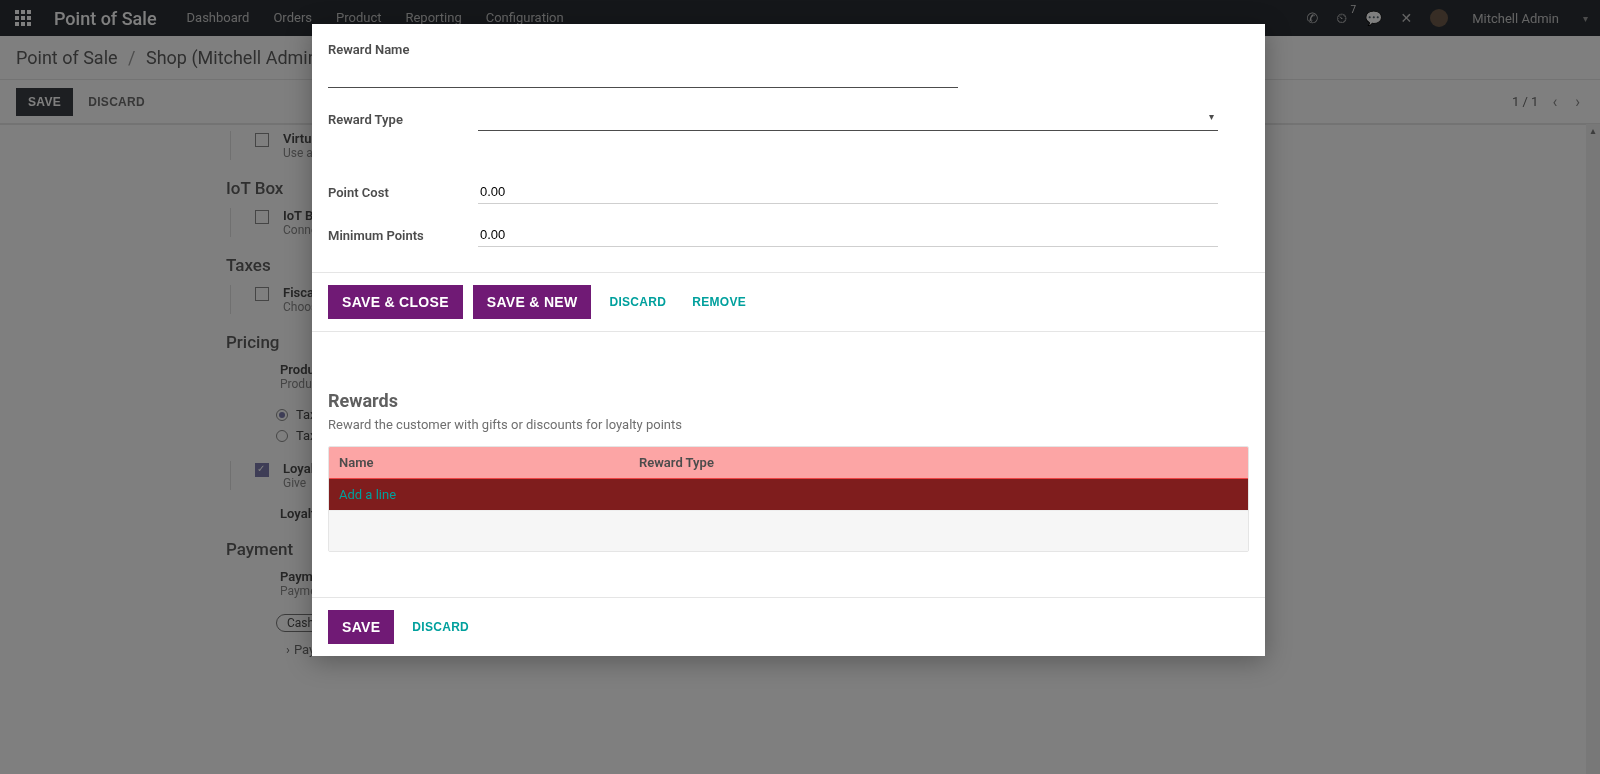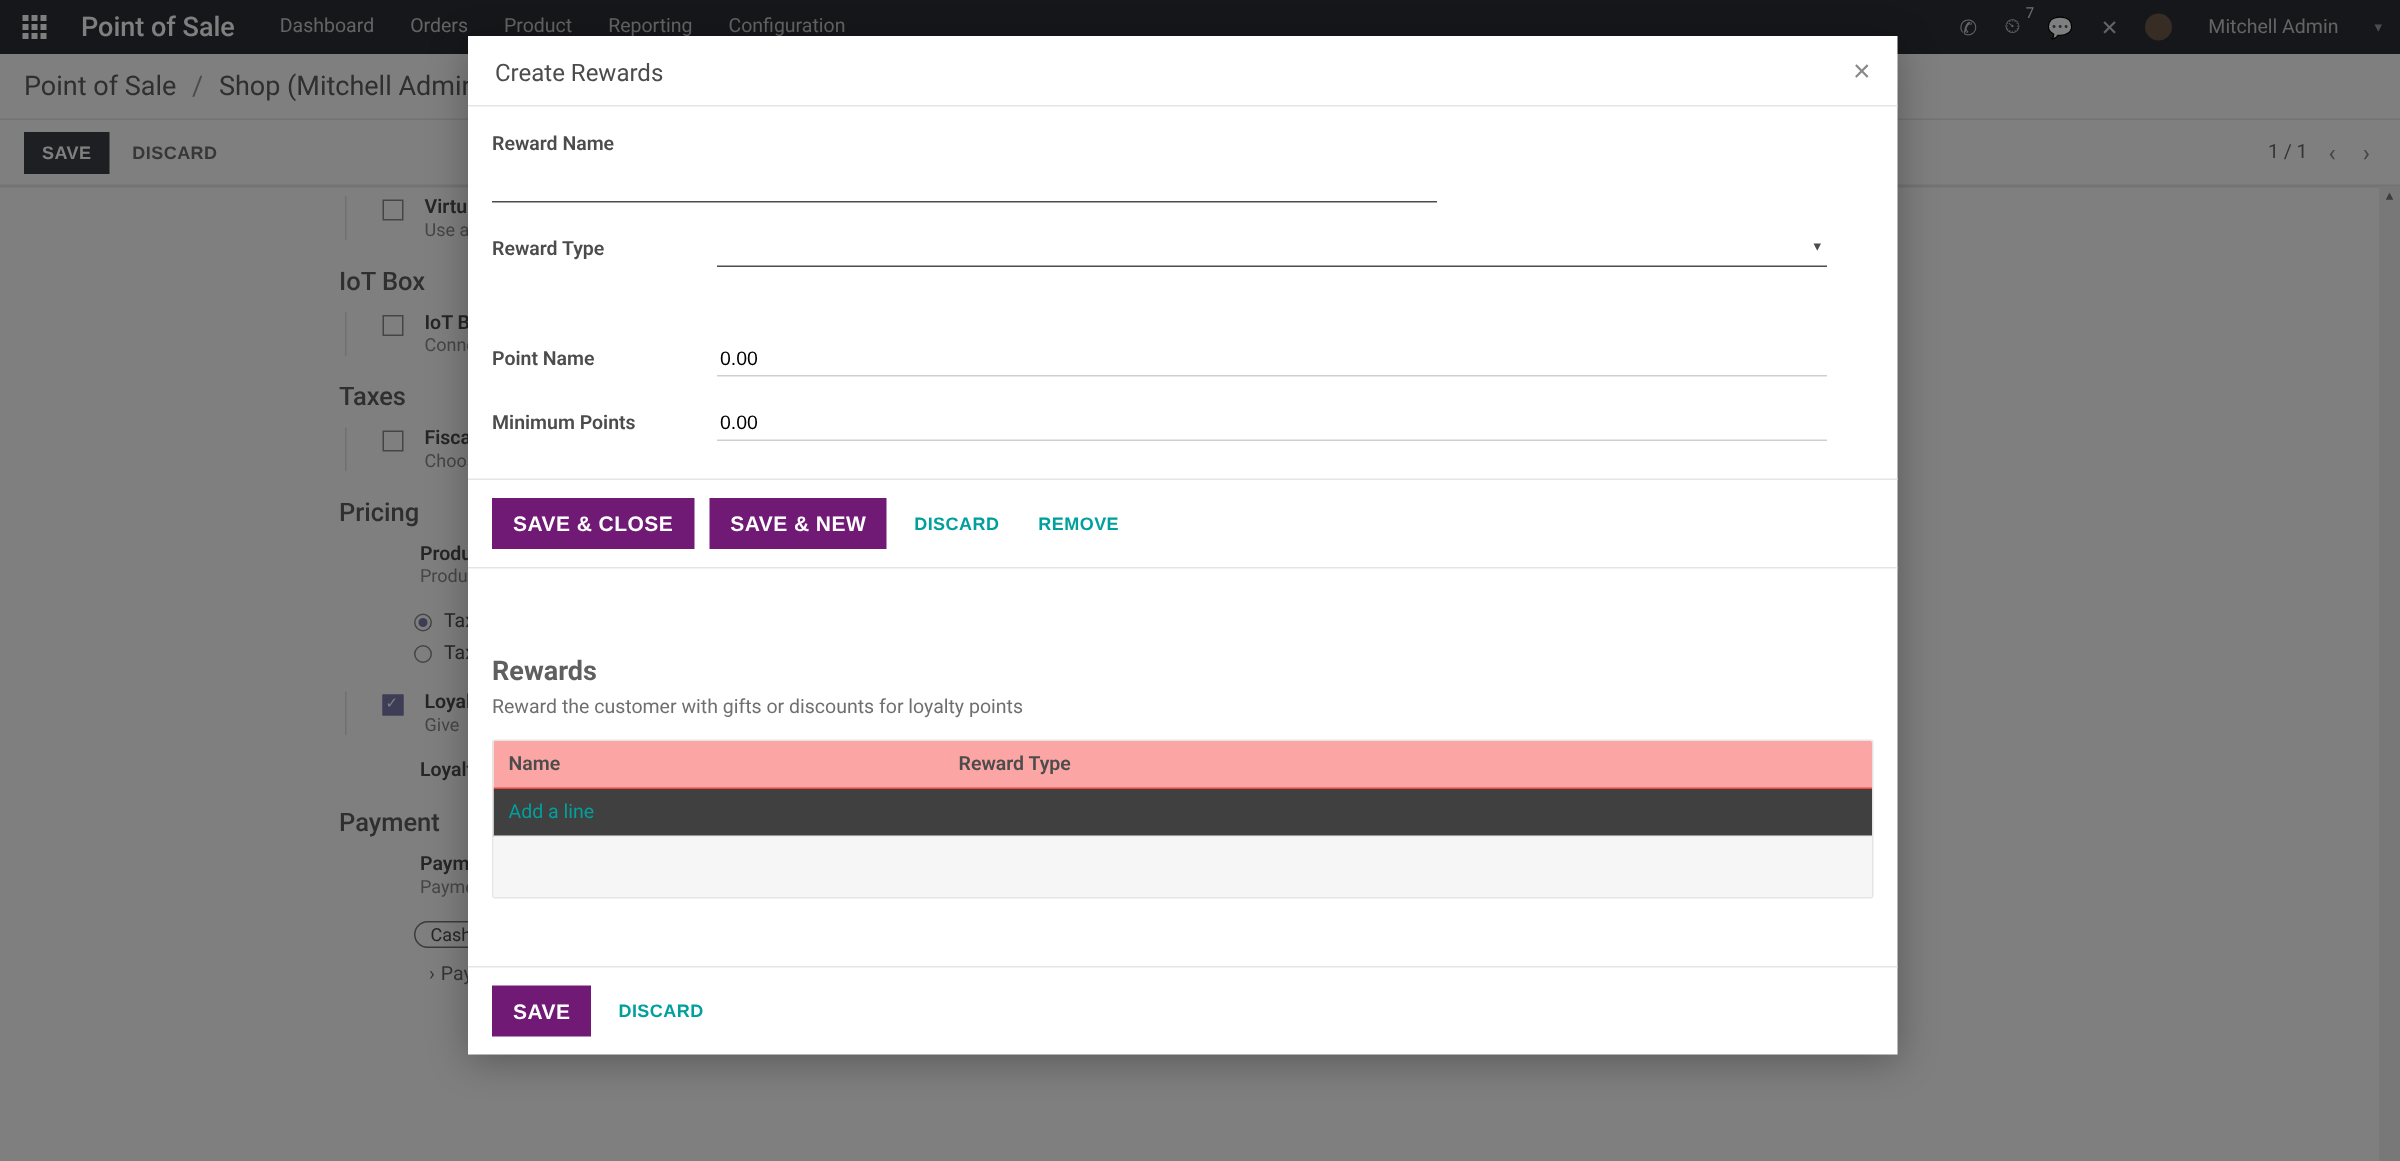--- a/index.html
+++ b/index.html
@@ -256,21 +256,21 @@
 .sec-sub { font-size:13px; color:#6f6f6f; margin-bottom: 14px; }
 .rewards-table {
   border:1px solid #e5e5e5;
   border-radius:2px;
   overflow:hidden;
 }
 .rt-head { display:flex; background:#fca5a5; border-bottom:1px solid #ef4444; }
 .rt-head div { padding:8px 10px; font-weight:600; font-size:13px; color:#4c4c4c; }
 .rt-col-name { width: 300px; }
 .rt-col-type { flex:1; }
-.rt-body .rt-row { display:flex; border-bottom:1px solid #eee; background:#404040; }
+.rt-body .rt-row { display:flex; border-bottom:1px solid #eee; background:#7f1d1d; }
 .rt-body .rt-row div { padding:8px 10px; font-size:13px; }
 .add-line { color:#00a09d; cursor:pointer; }
 .rt-empty { height:40px; background:#f6f6f6; }
 
 .modal-footer {
   border-top:1px solid #e5e5e5;
   padding: 12px 16px;
   display:flex;
   gap:10px;
 }
@@ -402,44 +402,40 @@
   </div>
 </div>
 
 <div class="global-sb">
   <div class="thumb-up">▴</div>
 </div>
 
 <div class="overlay"></div>
 
 <div class="modal">
-  <div class="modal-header">
-    <div class="modal-title">Create Rewards</div>
-    <button class="modal-close">×</button>
-  </div>
 
   <div class="modal-body">
     <div class="form-row stack">
       <label class="form-label">Reward Name</label>
       <input class="input-underline wide" value="" style="">
     </div>
 
     <div class="form-row" style="margin-top:18px;">
       <label class="form-label">Reward Type</label>
       <div class="sel-wrap">
         <select class="select-underline">
           <option></option>
         </select>
       </div>
     </div>
 
     <div style="height:30px;"></div>
 
     <div class="form-row num-row">
-      <label class="form-label">Point Name</label>
+      <label class="form-label">Point Cost</label>
       <input class="num-input" value="0.00" style="">
     </div>
     <div class="form-row num-row">
       <label class="form-label">Minimum Points</label>
       <input class="num-input" value="0.00" style="">
     </div>
   </div>
 
   <div class="modal-actions">
     <button class="btn-primary">SAVE &amp; CLOSE</button>

